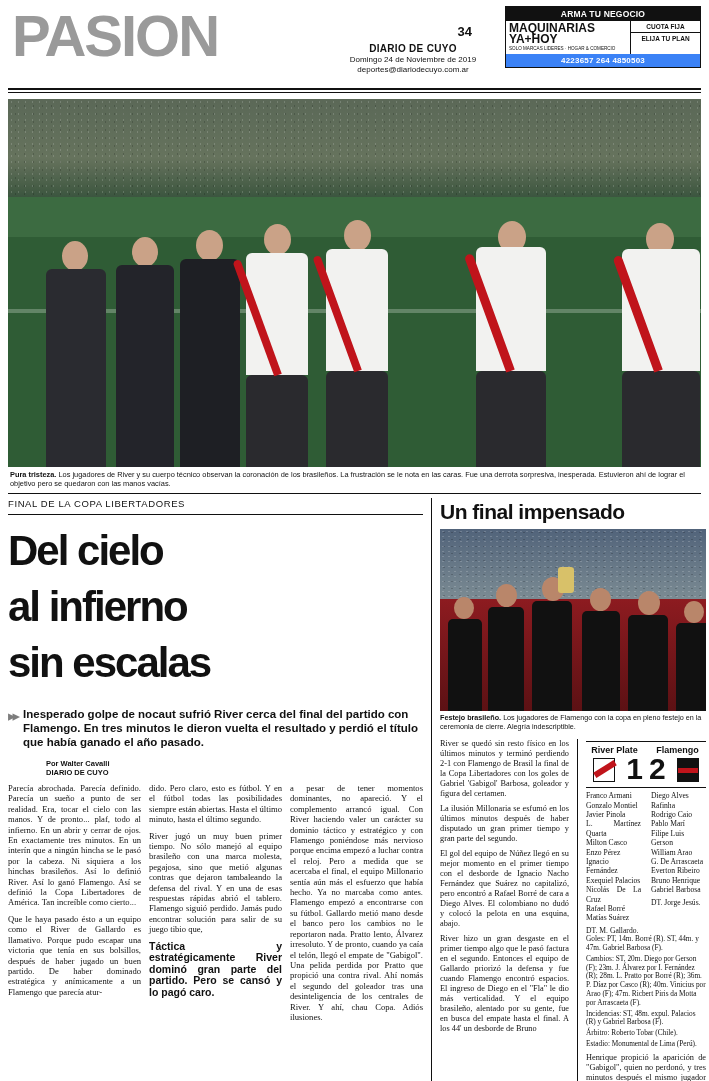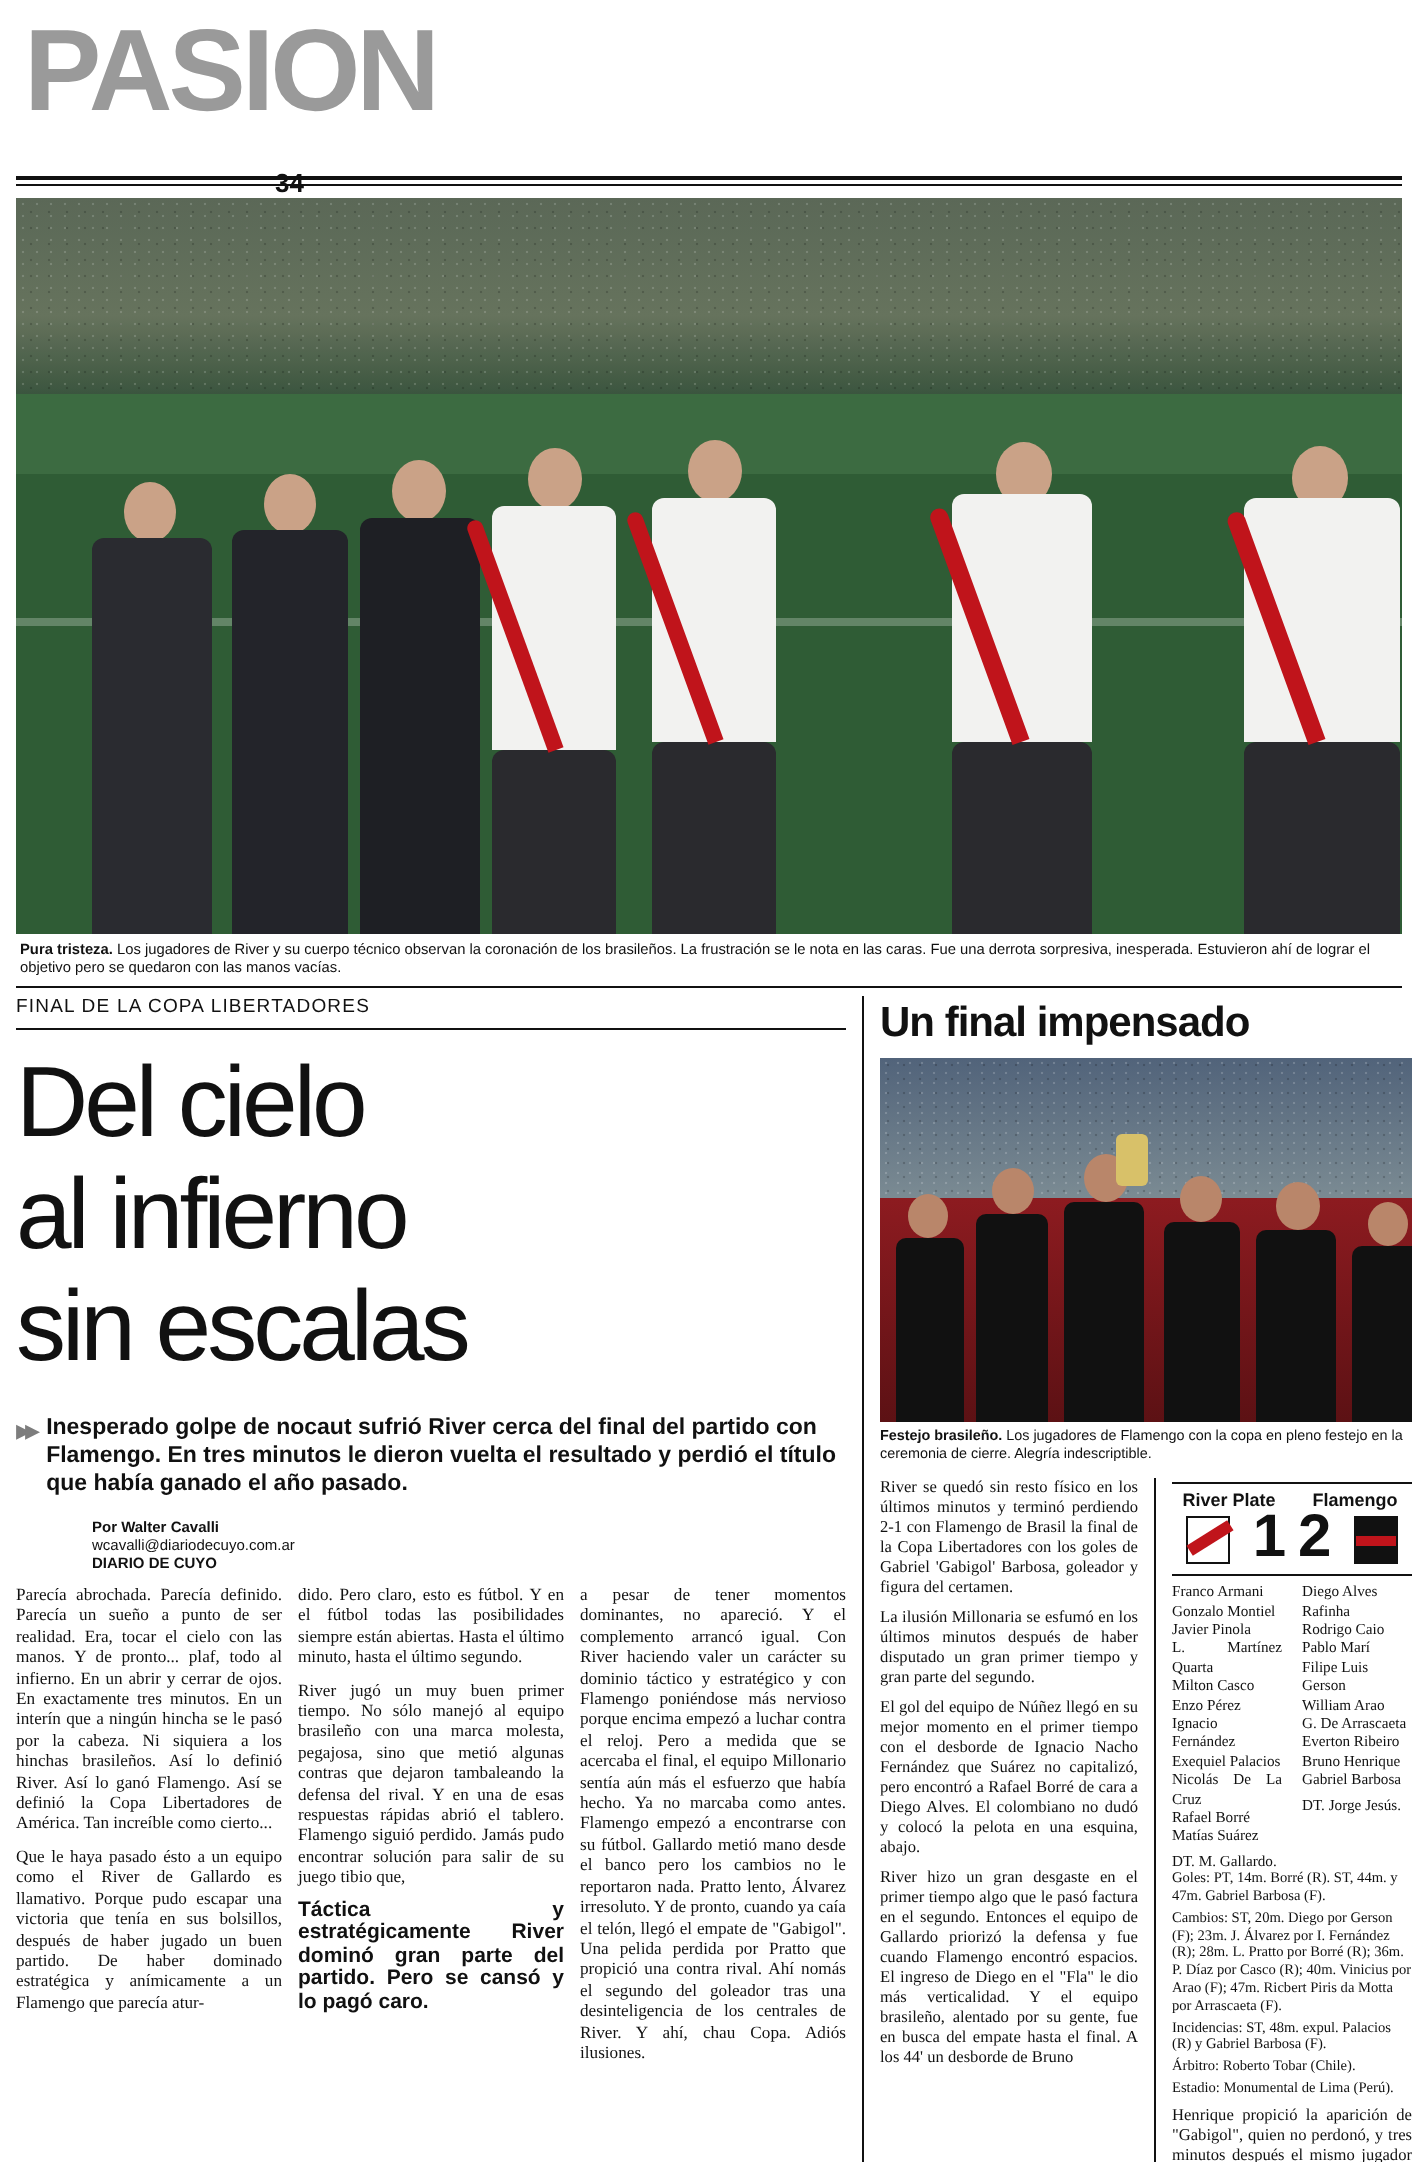--- a/index.html
+++ b/index.html
@@ -8,21 +8,21 @@
     width: 709px;
     height: 1081px;
     background: #ffffff;
     font-family: "Liberation Serif", serif;
     color: #111;
     overflow: hidden;
   }
   .page { position: relative; width: 709px; height: 1081px; padding: 6px 8px 0 8px; }
 
   
-  .masthead { display: flex; align-items: flex-start; height: 78px; flex-direction: column; }
+  .masthead { display: flex; align-items: flex-start; height: 78px; }
   .logo {
     font-family: "Liberation Sans", sans-serif;
     font-weight: bold;
     font-size: 58px;
     letter-spacing: -2px;
     color: #9a9a9a;
     line-height: 60px;
     padding-left: 4px;
     width: 320px;
   }
@@ -64,21 +64,21 @@
   .p-head { position: absolute; border-radius: 50%; background: #caa287; }
   .photo-caption { font-family: "Liberation Sans", sans-serif; font-size: 7.4px; line-height: 9px; padding: 3px 2px 3px 2px; }
   .photo-caption b { font-weight: bold; text-align: center; }
 
   
   .content { display: flex; margin-top: 4px; }
   .left-col { width: 424px; padding-right: 8px; border-right: 1px solid #111; }
   .right-col { width: 277px; padding-left: 8px; }
 
   .kicker { font-family: "Liberation Sans", sans-serif; font-size: 9.5px; letter-spacing: .6px; padding-bottom: 3px; }
-  .headline { font-family: "Liberation Sans", sans-serif; font-weight: normal; font-size: 50px; line-height: 56px; letter-spacing: -2px; margin: 8px 0 0 0; }
+  .headline { font-family: "Liberation Sans", sans-serif; font-weight: bold; font-size: 42px; line-height: 56px; letter-spacing: -2px; margin: 8px 0 0 0; }
   .lead-wrap { display: flex; margin-top: 16px; gap: 6px; }
   .arrows { color: #7d7d7d; font-size: 15px; line-height: 14px; padding-top: 2px; letter-spacing: -3px; }
   .lead { font-family: "Liberation Sans", sans-serif; font-weight: bold; font-size: 11.5px; line-height: 14px; }
   .byline { font-family: "Liberation Sans", sans-serif; font-size: 7.5px; line-height: 9px; margin-top: 10px; margin-left: 38px; }
   .byline .b { font-weight: bold; }
 
   .cols3 { display: flex; gap: 8px; margin-top: 6px; }
   .col { width: 133px; font-size: 8.6px; line-height: 10.4px; text-align: justify; }
   .col p { margin: 0 0 6px 0; }
   .col .sub { font-family: "Liberation Sans", sans-serif; font-weight: bold; font-size: 10.5px; line-height: 11.5px; margin: 4px 0 5px 0; }
@@ -221,21 +221,20 @@
         <span>sin escalas</span>
       </h1>
 
       <div class="lead-wrap">
         <div class="arrows">▸▸</div>
         <div class="lead">Inesperado golpe de nocaut sufrió River cerca del final del partido con Flamengo. En tres minutos le dieron vuelta el resultado y perdió el título que había ganado el año pasado.</div>
       </div>
 
       <div class="byline">
         <div class="b">Por Walter Cavalli</div>
-        <div>wcavalli@diariodecuyo.com.ar</div>
         <div class="b">DIARIO DE CUYO</div>
       </div>
 
       <div class="cols3">
         <div class="col">
           <p>Parecía abrochada. Parecía definido. Parecía un sueño a punto de ser realidad. Era, tocar el cielo con las manos. Y de pronto... plaf, todo al infierno. En un abrir y cerrar de ojos. En exactamente tres minutos. En un interín que a ningún hincha se le pasó por la cabeza. Ni siquiera a los hinchas brasileños. Así lo definió River. Así lo ganó Flamengo. Así se definió la Copa Libertadores de América. Tan increíble como cierto...</p>
           <p>Que le haya pasado ésto a un equipo como el River de Gallardo es llamativo. Porque pudo escapar una victoria que tenía en sus bolsillos, después de haber jugado un buen partido. De haber dominado estratégica y anímicamente a un Flamengo que parecía atur-</p>
         </div>
         <div class="col">
           <p>dido. Pero claro, esto es fútbol. Y en el fútbol todas las posibilidades siempre están abiertas. Hasta el último minuto, hasta el último segundo.</p>

